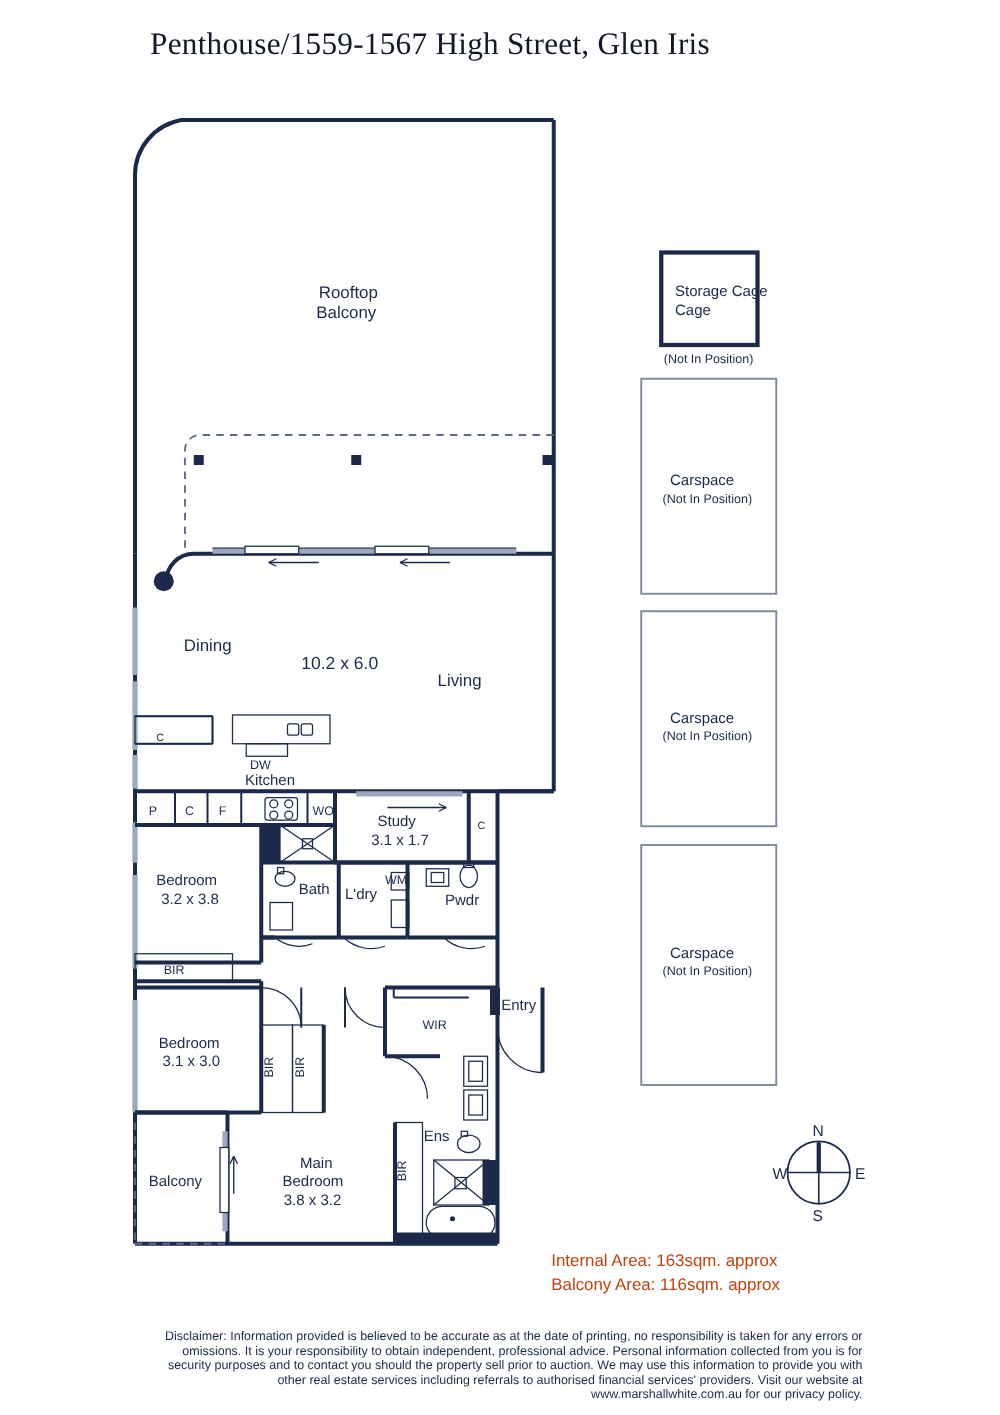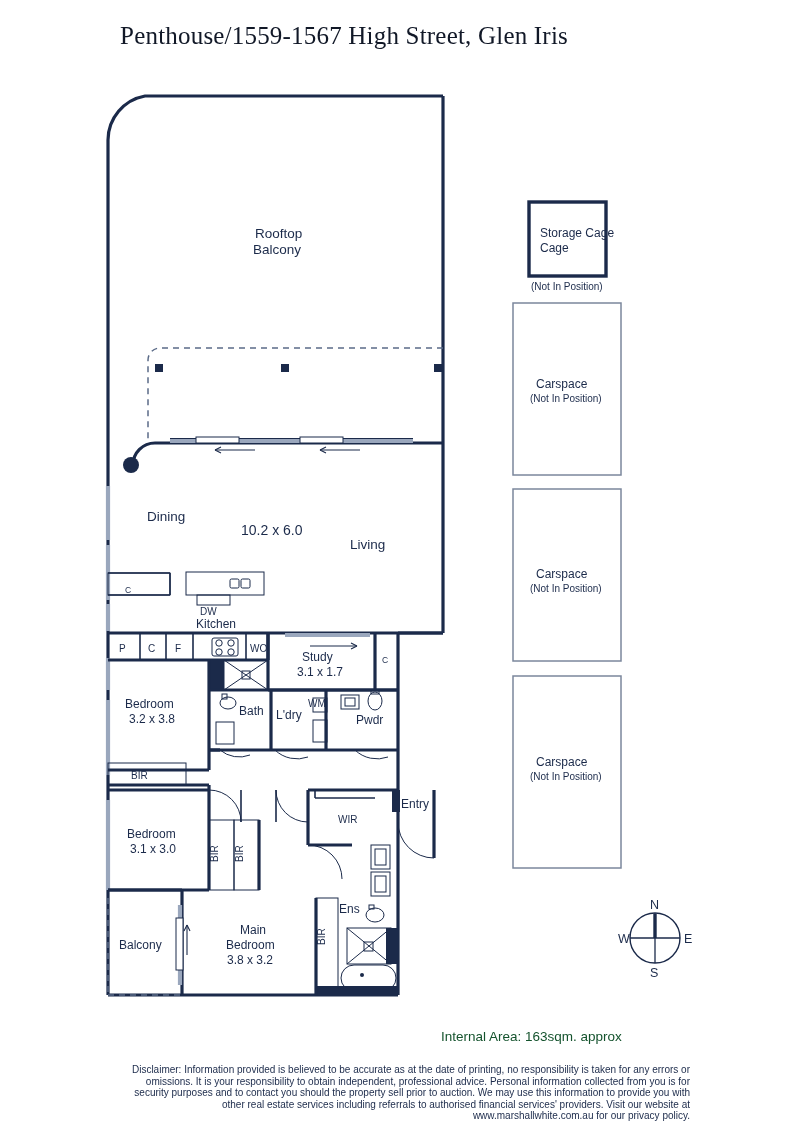--- a/index.html
+++ b/index.html
@@ -23,21 +23,21 @@
   .wallhair{fill:none;stroke:#1b2a4a;stroke-width:1;}
   .dash{fill:none;stroke:#5b6b88;stroke-width:1.5;stroke-dasharray:6 5;}
   .win{stroke:#9aa7bd;stroke-width:4.2;stroke-linecap:butt;}
   .winline{stroke:#1b2a4a;stroke-width:1.1;}
   .solid{fill:#1b2a4a;}
   .arrow{stroke:#1b2a4a;stroke-width:1.1;fill:none;}
   .boxthick{fill:#ffffff;stroke:#1b2a4a;stroke-width:3.4;}
   .boxthin{fill:#ffffff;stroke:#7b879c;stroke-width:1.5;}
   #area-block{
     position:absolute;left:441px;top:999px;width:300px;
-    font-size:13.5px;line-height:19px;color:#14532d;font-weight:400;margin-top:28px;
+    font-size:13.5px;line-height:19px;color:#c2410c;font-weight:400;
   }
   #disclaimer{
     position:absolute;left:112px;top:1064px;width:578px;
     font-size:10px;line-height:11.6px;color:#1b2a4a;text-align:right;
   }
   .compass-letter{font-size:12.5px;fill:#1b2a4a;}
 </style>
 </head>
 <body>
 
@@ -314,15 +314,16 @@
     <line x1="655" y1="914" x2="655" y2="938" stroke="#1b2a4a" stroke-width="3.4"></line>
   </g>
   <text class="lbl compass-letter" x="650" y="909">N</text>
   <text class="lbl compass-letter" x="684" y="943">E</text>
   <text class="lbl compass-letter" x="650" y="977">S</text>
   <text class="lbl compass-letter" x="618" y="943">W</text>
 </svg>
 
 <div id="area-block">
   <div>Internal Area: 163sqm. approx</div>
+  <div>Balcony Area: 116sqm. approx</div>
 </div>
 
 <div id="disclaimer">Disclaimer: Information provided is believed to be accurate as at the date of printing, no responsibility is taken for any errors or omissions. It is your responsibility to obtain independent, professional advice. Personal information collected from you is for security purposes and to contact you should the property sell prior to auction. We may use this information to provide you with other real estate services including referrals to authorised financial services' providers. Visit our website at www.marshallwhite.com.au for our privacy policy.</div>
 
 </body></html>

